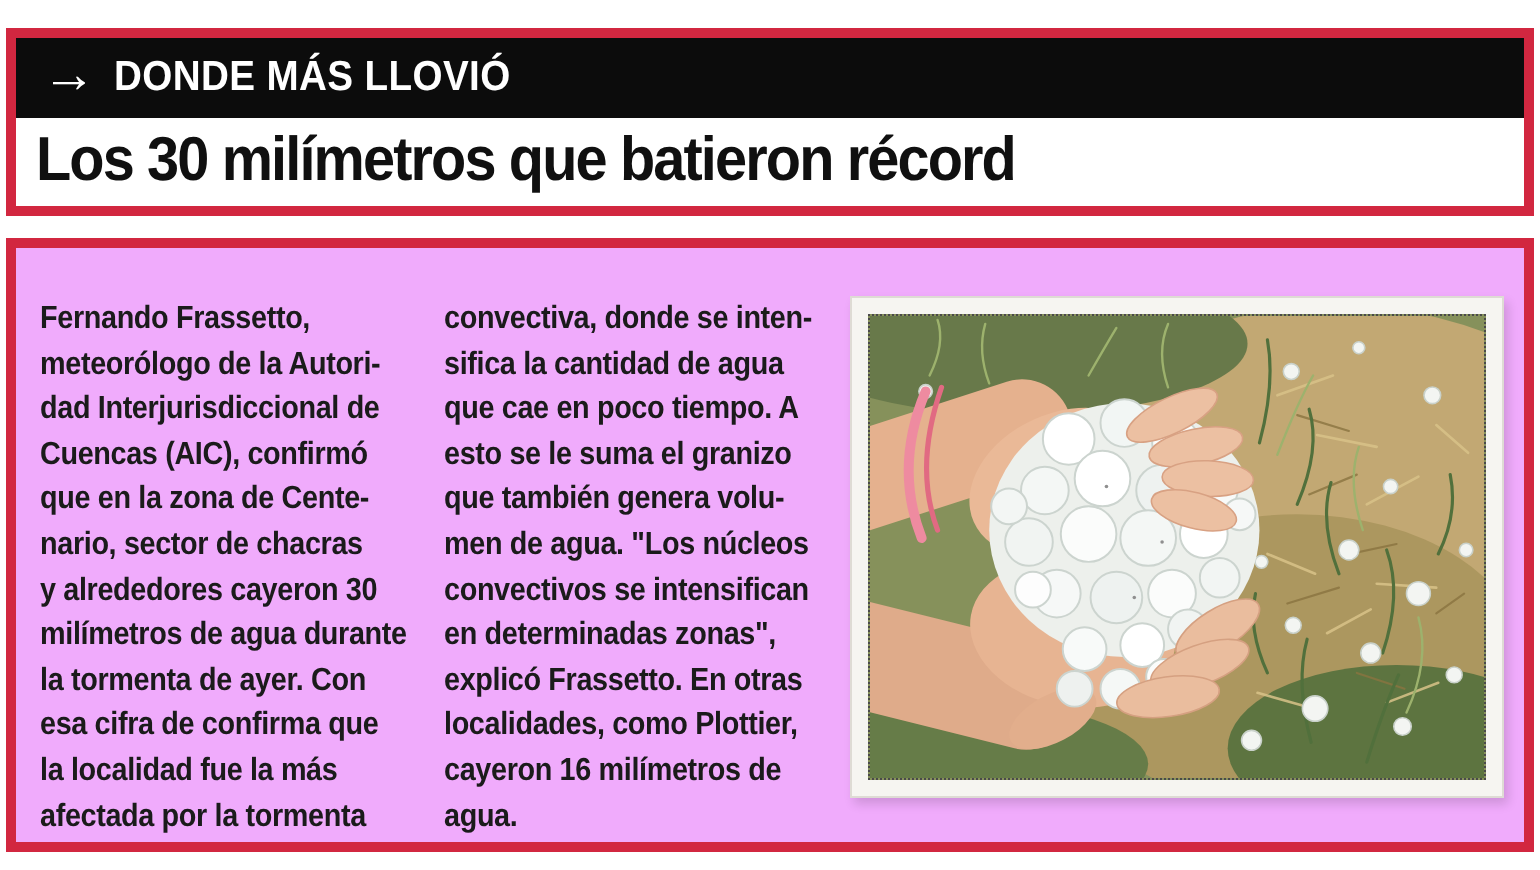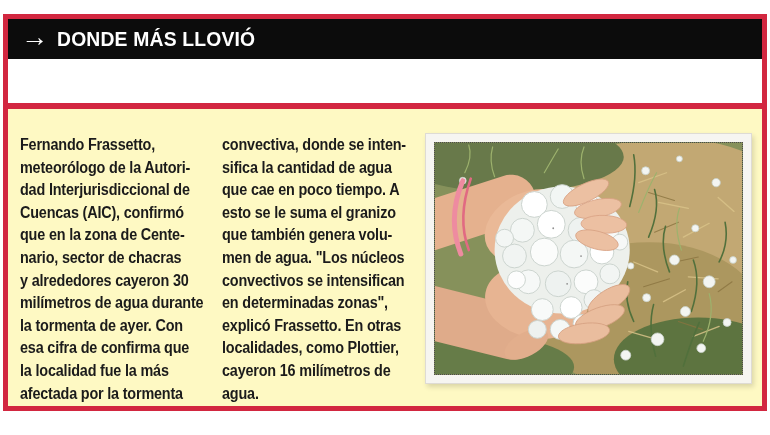--- a/index.html
+++ b/index.html
@@ -26,22 +26,22 @@
   .kicker-label{
     font-size:21px;font-weight:700;letter-spacing:0.2px;white-space:nowrap;
     transform:scaleX(0.92);transform-origin:0 50%;
   }
   .headline-area{padding:3px 10px 0 10px;}
   .headline{
     margin:0;font-size:31px;font-weight:700;color:#101010;letter-spacing:-1px;
     white-space:nowrap;transform:scaleX(0.93);transform-origin:0 0;
   }
   .frame-body{
-    position:absolute;left:3px;top:104px;width:764px;height:307px;
-    border:5px solid var(--accent-red);background:#fef9c3;
+    position:absolute;left:3px;top:119px;width:764px;height:307px;
+    border:5px solid var(--accent-red);background:#f0abfc;
   }
   .col{
     position:absolute;top:25px;width:230px;
     font-size:16px;font-weight:700;color:#1b1b1b;letter-spacing:-0.2px;
     line-height:22.6px;white-space:nowrap;
     transform:scaleX(0.9);transform-origin:0 0;
   }
   .col-1{left:12px;}
   .col-2{left:214px;}
   .photo-card{
@@ -58,20 +58,23 @@
 </style>
 </head>
 <body>
 
 <div>
 
   <div class="frame-top">
     <div class="kicker-bar">
       <span class="kicker-arrow">→</span>
       <span class="kicker-label">DONDE MÁS LLOVIÓ</span>
+    </div>
+    <div class="headline-area">
+      <h1 class="headline">Los 30 milímetros que batieron récord</h1>
     </div>
   </div>
 
   <div class="frame-body">
     <div class="col col-1">
         <div class="line">Fernando Frassetto,</div>
         <div class="line">meteorólogo de la Autori-</div>
         <div class="line">dad Interjurisdiccional de</div>
         <div class="line">Cuencas (AIC), confirmó</div>
         <div class="line">que en la zona de Cente-</div>

